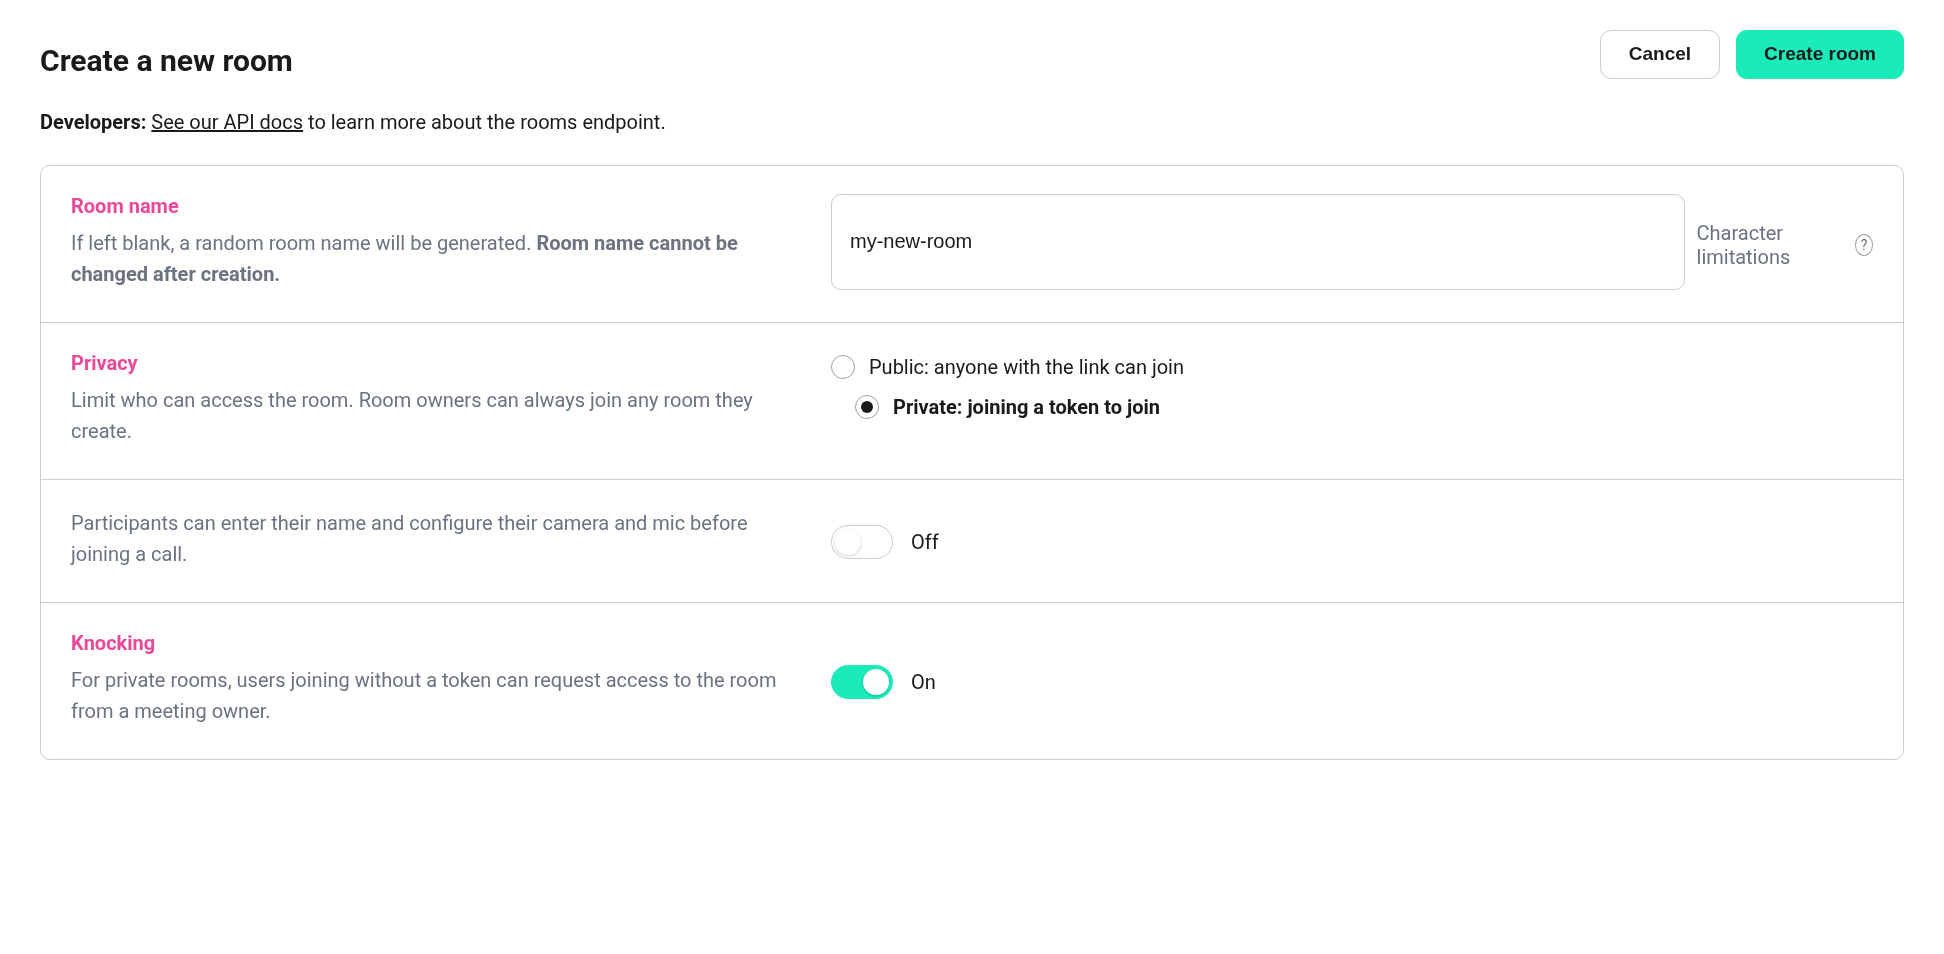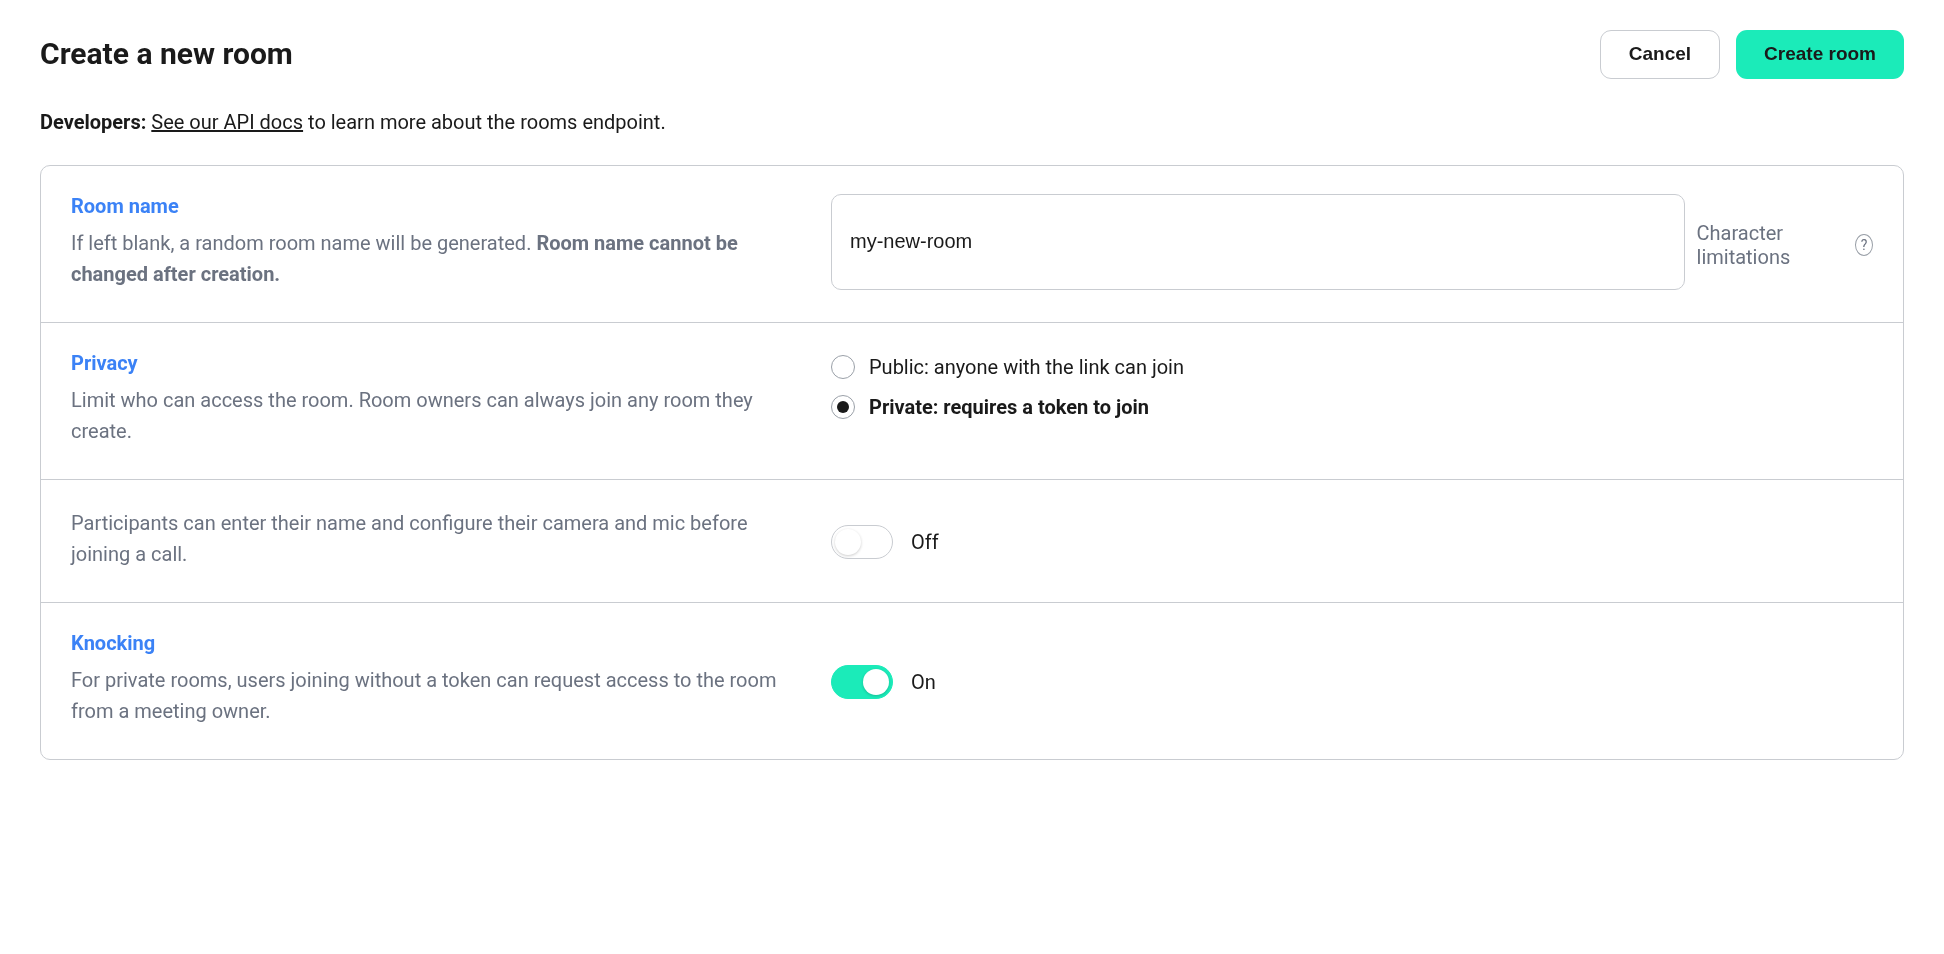--- a/index.html
+++ b/index.html
@@ -9,21 +9,21 @@
     }
     body {
       font-family: -apple-system, BlinkMacSystemFont, "Segoe UI", Roboto, Helvetica, Arial, sans-serif;
       background: #ffffff;
       color: #1a1a1a;
       padding: 30px 40px;
     }
     .header-row {
       display: flex;
       justify-content: space-between;
-      align-items: center;
+      align-items: flex-end;
       margin-bottom: 28px;
     }
     .page-title {
       font-size: 30px;
       font-weight: 700;
       color: #1a1a1a;
       line-height: 1.2;
     }
     .actions {
       display: flex;
@@ -80,21 +80,21 @@
     }
     .form-right {
       flex: 1;
       display: flex;
       flex-direction: row;
       gap: 12px;
     }
     .field-label {
       font-size: 20px;
       font-weight: 700;
-      color: #3b82f6;
+      color: #ec4899;
       margin-bottom: 10px;
     }
     .field-desc {
       font-size: 20px;
       color: #6b7280;
       line-height: 1.55;
     }
     .field-desc .emph {
       font-weight: 700;
       color: #6b7280;
@@ -126,20 +126,21 @@
       border-radius: 50%;
       font-size: 14px;
       color: #6b7280;
       cursor: pointer;
     }
     .radio-group {
       display: flex;
       flex-direction: column;
       gap: 16px;
       padding-top: 4px;
+      align-items: center;
     }
     .radio-option {
       display: flex;
       align-items: center;
       gap: 14px;
       cursor: pointer;
     }
     .radio-circle {
       width: 24px;
       height: 24px;
@@ -250,21 +251,21 @@
       <div class="field-desc">Limit who can access the room. Room owners can always join any room they create.</div>
     </div>
     <div class="form-right">
       <div class="radio-group">
         <label class="radio-option">
           <span class="radio-circle"></span>
           <span class="radio-label">Public: anyone with the link can join</span>
         </label>
         <label class="radio-option">
           <span class="radio-circle selected"></span>
-          <span class="radio-label selected">Private: requires a token to join</span>
+          <span class="radio-label selected">Private: joining a token to join</span>
         </label>
       </div>
     </div>
   </div>
 
   <div class="form-row">
     <div class="form-left">
       <div class="field-desc">Participants can enter their name and configure their camera and mic before joining a call.</div>
     </div>
     <div class="form-right">

